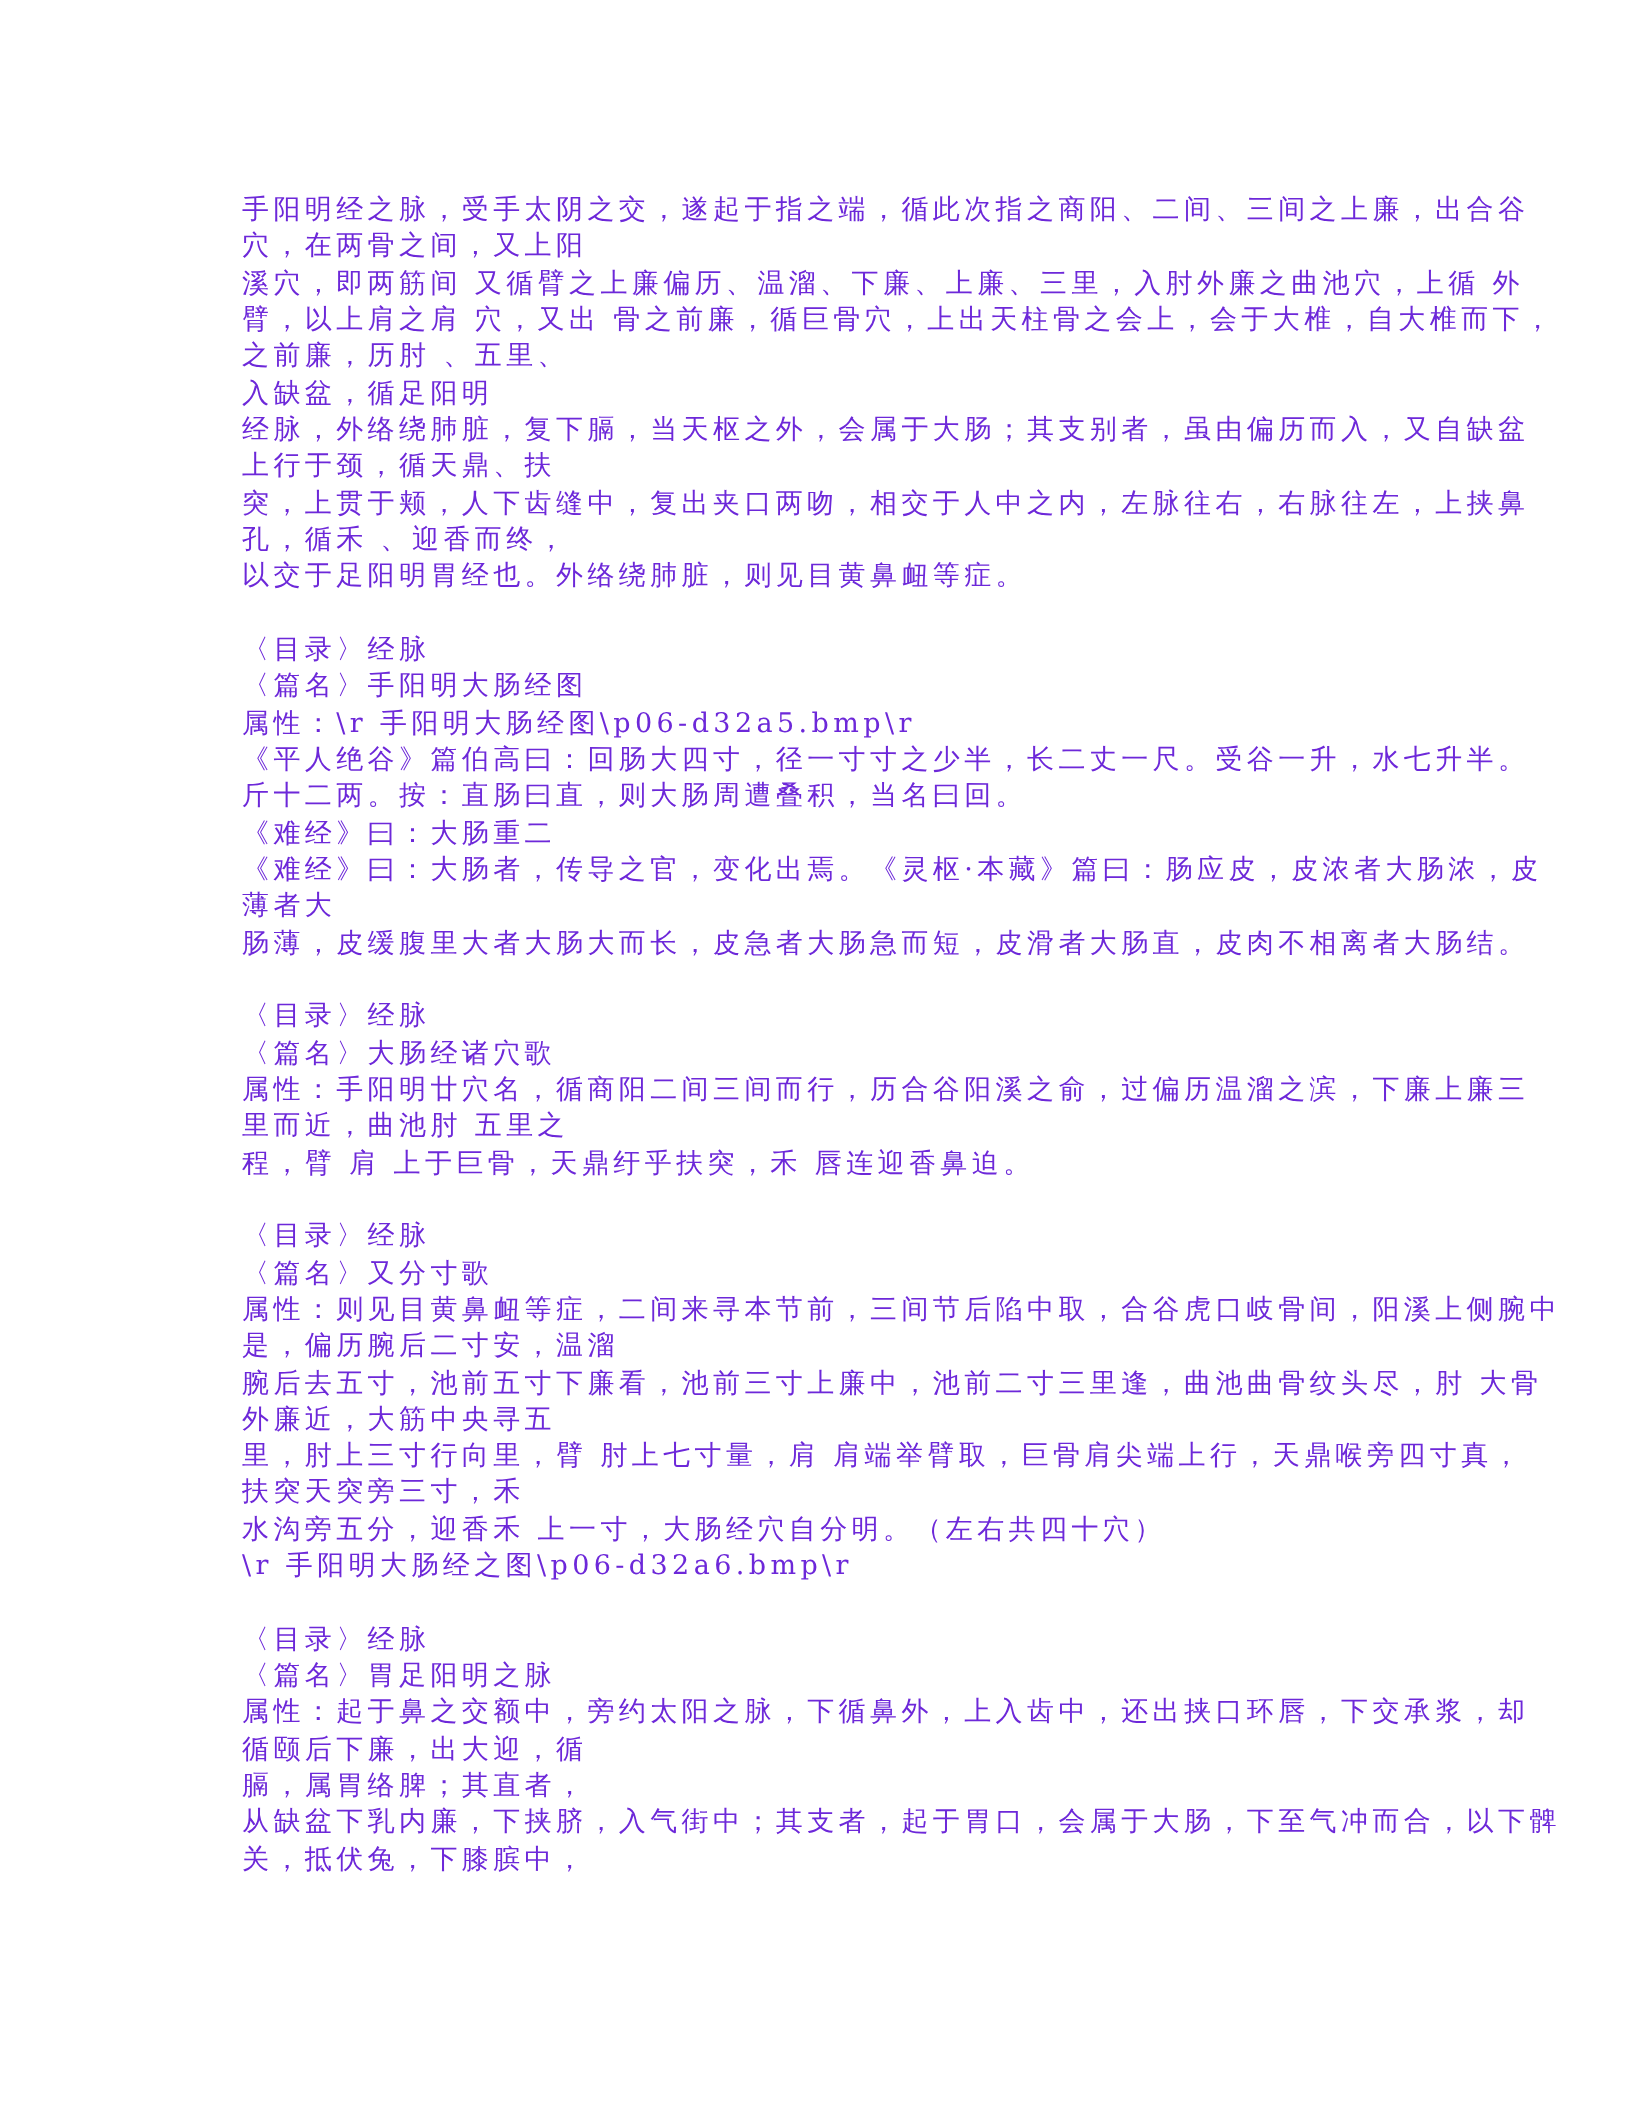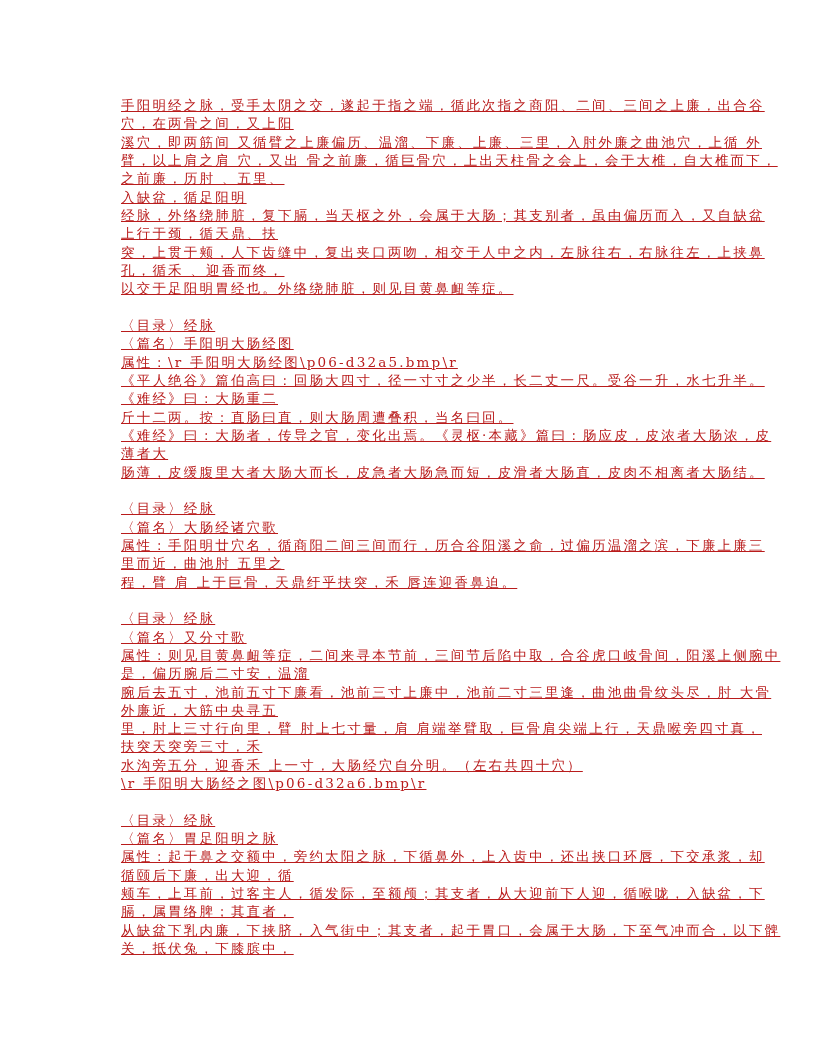--- a/index.html
+++ b/index.html
@@ -5,22 +5,21 @@
   html, body { margin: 0; padding: 0; background: #ffffff; }
   body { width: 816px; height: 1056px; position: relative; overflow: hidden; }
   .page {
     position: absolute;
     left: 121px;
     top: 96px;
     width: 580px;
     font-family: "DejaVu Serif", "Liberation Serif", serif;
     font-size: 13.5px;
     line-height: 18.33px;
-    color: #b91c1c;
-    text-decoration: underline;
+    color: #6d28d9;
   }
   .line { height: 18.33px; white-space: pre; overflow: visible; letter-spacing: 2.2px; }
   .blank { height: 18.33px; }
 </style>
 </head>
 <body>
 
 <div class="page">
 
   <div>
@@ -36,22 +35,22 @@
     <div class="line">孔，循禾 、迎香而终，</div>
     <div class="line">以交于足阳明胃经也。外络绕肺脏，则见目黄鼻衄等症。</div>
   </div>
   <div class="blank"></div>
 
   <div>
     <div class="line">〈目录〉经脉</div>
     <div class="line">〈篇名〉手阳明大肠经图</div>
     <div class="line">属性：\r 手阳明大肠经图\p06-d32a5.bmp\r</div>
     <div class="line">《平人绝谷》篇伯高曰：回肠大四寸，径一寸寸之少半，长二丈一尺。受谷一升，水七升半。</div>
+    <div class="line">斤十二两。按：直肠曰直，则大肠周遭叠积，当名曰回。</div>
     <div class="line">《难经》曰：大肠重二</div>
-    <div class="line">斤十二两。按：直肠曰直，则大肠周遭叠积，当名曰回。</div>
     <div class="line">《难经》曰：大肠者，传导之官，变化出焉。《灵枢·本藏》篇曰：肠应皮，皮浓者大肠浓，皮</div>
     <div class="line">薄者大</div>
     <div class="line">肠薄，皮缓腹里大者大肠大而长，皮急者大肠急而短，皮滑者大肠直，皮肉不相离者大肠结。</div>
   </div>
   <div class="blank"></div>
 
   <div>
     <div class="line">〈目录〉经脉</div>
     <div class="line">〈篇名〉大肠经诸穴歌</div>
     <div class="line">属性：手阳明廿穴名，循商阳二间三间而行，历合谷阳溪之俞，过偏历温溜之滨，下廉上廉三</div>
@@ -72,19 +71,18 @@
     <div class="line">水沟旁五分，迎香禾 上一寸，大肠经穴自分明。（左右共四十穴）</div>
     <div class="line">\r 手阳明大肠经之图\p06-d32a6.bmp\r</div>
   </div>
   <div class="blank"></div>
 
   <div>
     <div class="line">〈目录〉经脉</div>
     <div class="line">〈篇名〉胃足阳明之脉</div>
     <div class="line">属性：起于鼻之交额中，旁约太阳之脉，下循鼻外，上入齿中，还出挟口环唇，下交承浆，却</div>
     <div class="line">循颐后下廉，出大迎，循</div>
-    <div class="line">颊车，上耳前，过客主人，循发际，至额颅；其支者，从大迎前下人迎，循喉咙，入缺盆，下</div>
     <div class="line">膈，属胃络脾；其直者，</div>
     <div class="line">从缺盆下乳内廉，下挟脐，入气街中；其支者，起于胃口，会属于大肠，下至气冲而合，以下髀</div>
     <div class="line">关，抵伏兔，下膝膑中，</div>
   </div>
 
 </div>
 
 </body></html>

